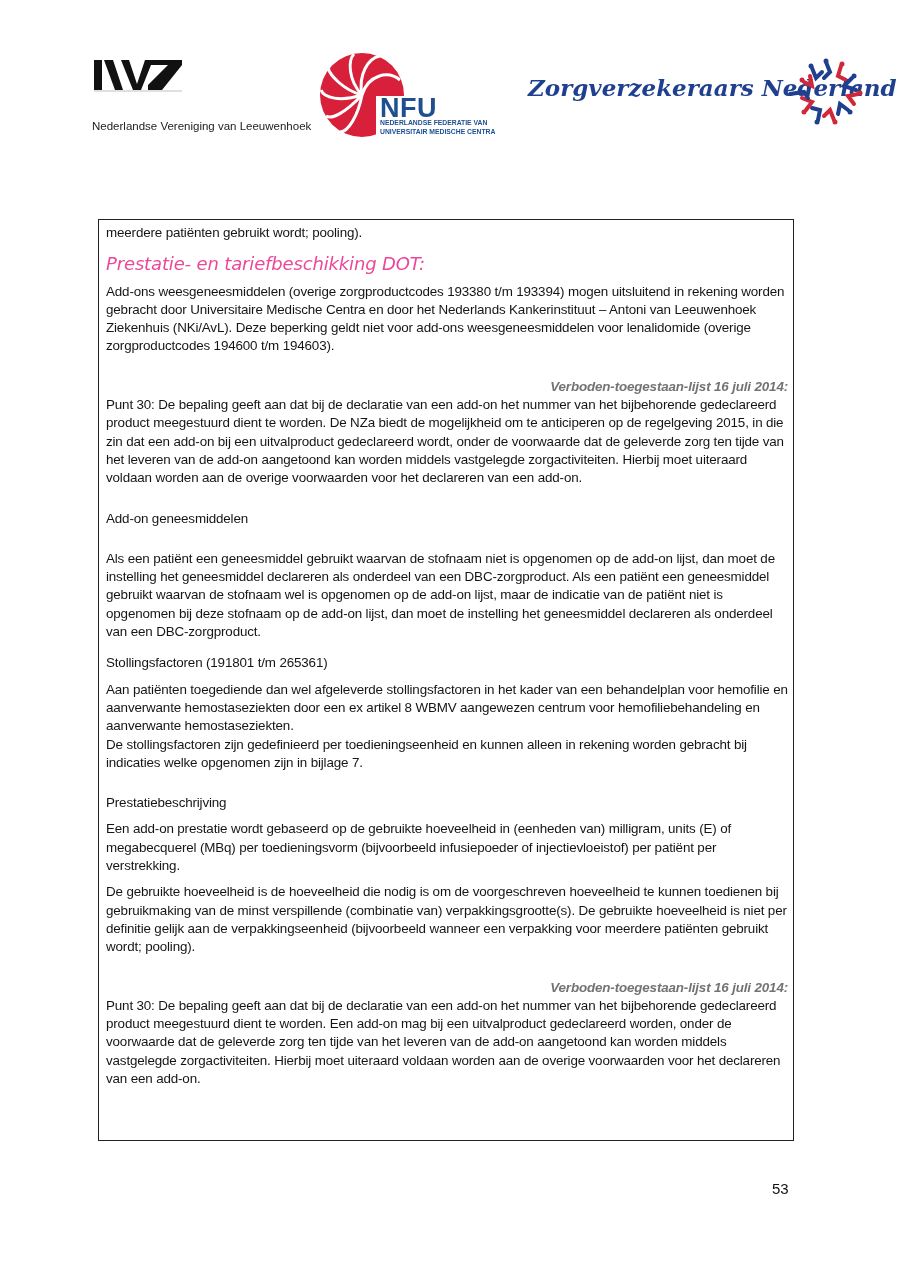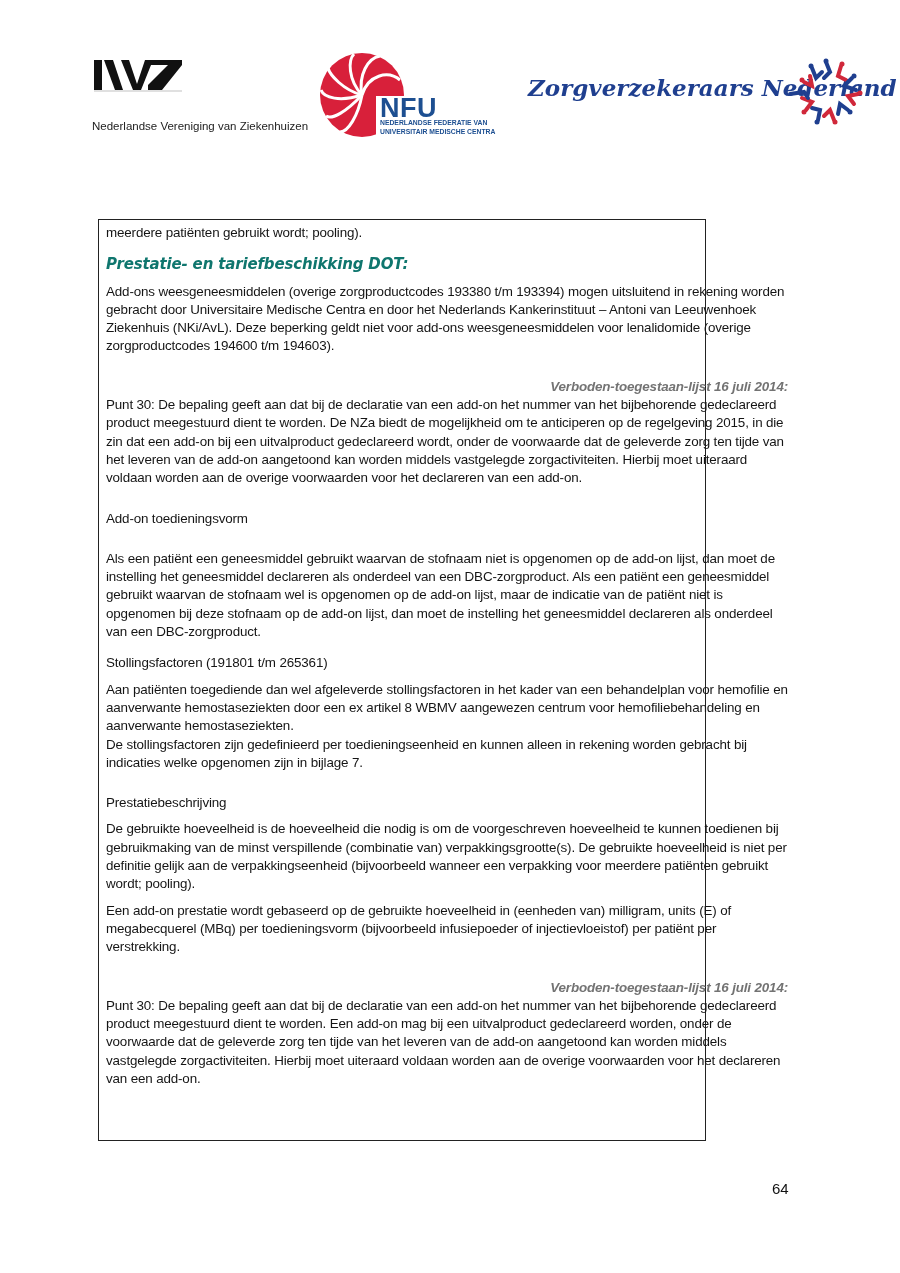--- a/index.html
+++ b/index.html
@@ -12,46 +12,46 @@
              font-size: 11.5px; color: #222; }
   .nfu { position: absolute; left: 318px; top: 50px; width: 210px; height: 90px; }
   .nfu-text { position: absolute; left: 62px; top: 48px; }
   .nfu-big { font-weight: bold; font-size: 27px; color: #1d4f91; letter-spacing: 0.5px; line-height: 20px; }
   .nfu-small { font-size: 6.8px; font-weight: bold; color: #1d4f91; line-height: 9px; white-space: nowrap; }
   .zn { position: absolute; left: 528px; top: 58px; width: 340px; height: 70px; }
   .zn-text { position: absolute; left: 0; top: 16px; font-family: "DejaVu Serif", serif;
              font-style: italic; font-weight: bold; font-size: 23px; color: #1f3f8f; white-space: nowrap; }
   .zn-logo { position: absolute; left: 258px; top: 0; }
 
-  .box { position: absolute; left: 98px; top: 219px; width: 608px; height: 922px;
+  .box { position: absolute; left: 98px; top: 219px; width: 696px; height: 922px;
          border: 1.5px solid #222; box-sizing: border-box; }
   .content { position: absolute; left: 7px; top: 4px; width: 682px;
              font-size: 13.4px; line-height: 18.3px; color: #151515; letter-spacing: -0.15px; }
   .content p { margin: 0; }
-  .h-dot { font-family: "DejaVu Sans", sans-serif; font-style: italic; font-weight: bold;
-           font-size: 15px; color: #0f766e; margin-top: 13px !important; margin-bottom: 9px !important; }
+  .h-dot { font-family: "DejaVu Sans", sans-serif; font-style: italic; font-weight: normal;
+           font-size: 18px; color: #ec4899; margin-top: 13px !important; margin-bottom: 9px !important; }
   .h-ver { font-style: italic; font-weight: bold; color: #737373; text-align: right; }
   .gap-s { margin-top: 8px !important; }
   .gap-m { margin-top: 13px !important; }
   .gap-l { margin-top: 22px !important; }
   .page-num { position: absolute; left: 772px; top: 1180px; font-size: 15px; color: #111; }
 </style>
 </head>
 <body>
 
 <div class="header">
   <div class="nvz">
     <svg class="nvz-mark" width="92" height="34" viewBox="0 0 92 34">
       <polygon points="2,2 10,2 10,32 2,32" fill="#111"></polygon>
       <polygon points="12,2 21,2 31,32 23,32" fill="#111"></polygon>
       <polygon points="29,2 37,2 45,26 53,2 61,2 49,32 41,32" fill="#111"></polygon>
       <polygon points="58,2 90,2 90,7 70,32 56,32 56,27 76,7 58,7" fill="#111"></polygon>
       <line x1="2" y1="33" x2="90" y2="33" stroke="#999" stroke-width="0.6"></line>
     </svg>
-    <div class="nvz-sub">Nederlandse Vereniging van Ziekenhuizen</div>
+    <div class="nvz-sub">Nederlandse Vereniging van Leeuwenhoek</div>
   </div>
 
   <div class="nfu">
     <svg width="90" height="90" viewBox="0 0 90 90" style="position:absolute;left:0;top:0;">
       <circle cx="44" cy="45" r="42" fill="#d8203a"></circle>
       <g fill="none" stroke="#ffffff" stroke-width="3">
         <path d="M44 45 C 50 25, 70 20, 82 30"></path>
         <path d="M44 45 C 40 25, 50 8, 62 6"></path>
         <path d="M44 45 C 30 30, 30 10, 36 4"></path>
         <path d="M44 45 C 25 40, 12 25, 10 18"></path>
@@ -103,29 +103,29 @@
 <div class="box">
   <div class="content">
     <p>meerdere patiënten gebruikt wordt; pooling).</p>
 
     <p class="h-dot">Prestatie- en tariefbeschikking DOT:</p>
     <p>Add-ons weesgeneesmiddelen (overige zorgproductcodes 193380 t/m 193394) mogen uitsluitend in rekening worden gebracht door Universitaire Medische Centra en door het Nederlands Kankerinstituut – Antoni van Leeuwenhoek Ziekenhuis (NKi/AvL). Deze beperking geldt niet voor add-ons weesgeneesmiddelen voor lenalidomide (overige zorgproductcodes 194600 t/m 194603).</p>
 
     <p class="h-ver gap-l">Verboden-toegestaan-lijst 16 juli 2014:</p>
     <p>Punt 30: De bepaling geeft aan dat bij de declaratie van een add-on het nummer van het bijbehorende gedeclareerd product meegestuurd dient te worden. De NZa biedt de mogelijkheid om te anticiperen op de regelgeving 2015, in die zin dat een add-on bij een uitvalproduct gedeclareerd wordt, onder de voorwaarde dat de geleverde zorg ten tijde van het leveren van de add-on aangetoond kan worden middels vastgelegde zorgactiviteiten. Hierbij moet uiteraard voldaan worden aan de overige voorwaarden voor het declareren van een add-on.</p>
 
-    <p class="gap-l">Add-on toedieningsvorm</p>
+    <p class="gap-l">Add-on geneesmiddelen</p>
     <p class="gap-l">Als een patiënt een geneesmiddel gebruikt waarvan de stofnaam niet is opgenomen op de add-on lijst, dan moet de instelling het geneesmiddel declareren als onderdeel van een DBC-zorgproduct. Als een patiënt een geneesmiddel gebruikt waarvan de stofnaam wel is opgenomen op de add-on lijst, maar de indicatie van de patiënt niet is opgenomen bij deze stofnaam op de add-on lijst, dan moet de instelling het geneesmiddel declareren als onderdeel van een DBC-zorgproduct.</p>
 
     <p class="gap-m">Stollingsfactoren (191801 t/m 265361)</p>
     <p class="gap-s">Aan patiënten toegediende dan wel afgeleverde stollingsfactoren in het kader van een behandelplan voor hemofilie en aanverwante hemostaseziekten door een ex artikel 8 WBMV aangewezen centrum voor hemofiliebehandeling en aanverwante hemostaseziekten.</p>
     <p>De stollingsfactoren zijn gedefinieerd per toedieningseenheid en kunnen alleen in rekening worden gebracht bij indicaties welke opgenomen zijn in bijlage 7.</p>
 
     <p class="gap-l">Prestatiebeschrijving</p>
+    <p class="gap-s">Een add-on prestatie wordt gebaseerd op de gebruikte hoeveelheid in (eenheden van) milligram, units (E) of megabecquerel (MBq) per toedieningsvorm (bijvoorbeeld infusiepoeder of injectievloeistof) per patiënt per verstrekking.</p>
     <p class="gap-s">De gebruikte hoeveelheid is de hoeveelheid die nodig is om de voorgeschreven hoeveelheid te kunnen toedienen bij gebruikmaking van de minst verspillende (combinatie van) verpakkingsgrootte(s). De gebruikte hoeveelheid is niet per definitie gelijk aan de verpakkingseenheid (bijvoorbeeld wanneer een verpakking voor meerdere patiënten gebruikt wordt; pooling).</p>
-    <p class="gap-s">Een add-on prestatie wordt gebaseerd op de gebruikte hoeveelheid in (eenheden van) milligram, units (E) of megabecquerel (MBq) per toedieningsvorm (bijvoorbeeld infusiepoeder of injectievloeistof) per patiënt per verstrekking.</p>
 
     <p class="h-ver gap-l">Verboden-toegestaan-lijst 16 juli 2014:</p>
     <p>Punt 30: De bepaling geeft aan dat bij de declaratie van een add-on het nummer van het bijbehorende gedeclareerd product meegestuurd dient te worden. Een add-on mag bij een uitvalproduct gedeclareerd worden, onder de voorwaarde dat de geleverde zorg ten tijde van het leveren van de add-on aangetoond kan worden middels vastgelegde zorgactiviteiten. Hierbij moet uiteraard voldaan worden aan de overige voorwaarden voor het declareren van een add-on.</p>
   </div>
 </div>
 
-<div class="page-num">64</div>
+<div class="page-num">53</div>
 
 </body></html>

